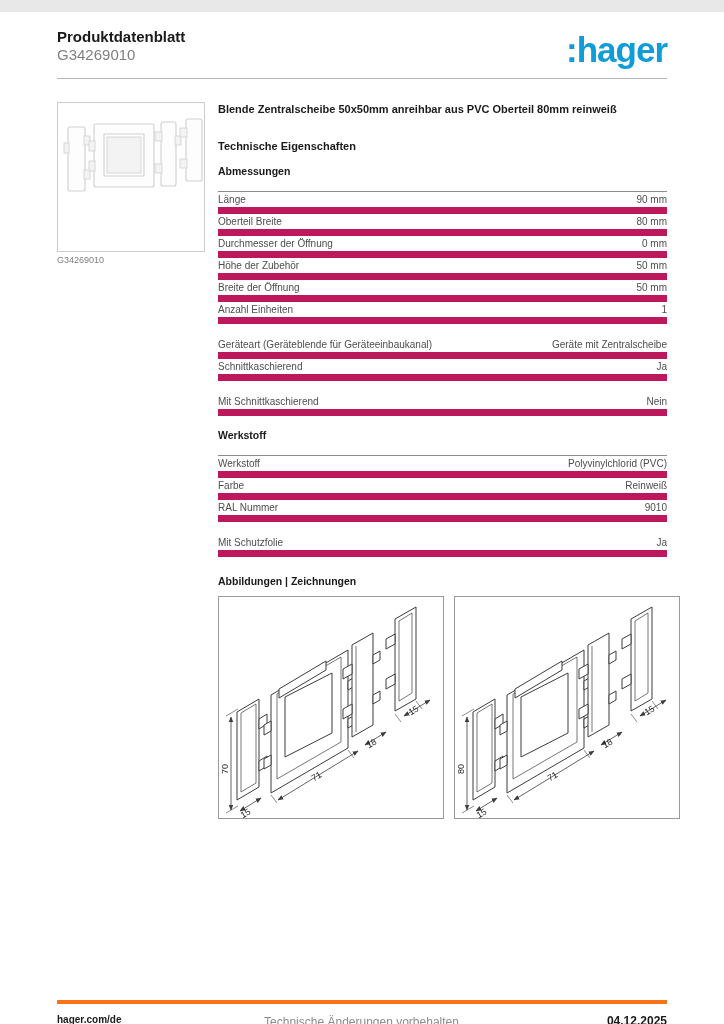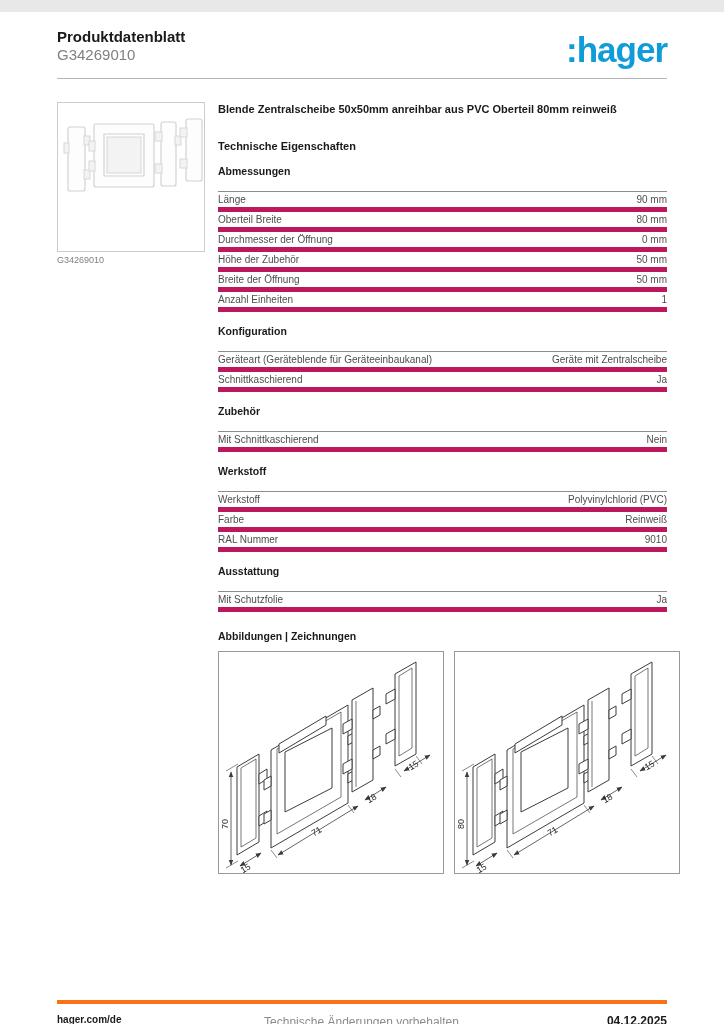--- a/index.html
+++ b/index.html
@@ -29,21 +29,21 @@
   .content{position:absolute; left:218px; top:90px; width:449px;}
   .title{font-size:11px; font-weight:bold; line-height:14px; margin:0;}
   .tech-heading{font-size:11px; font-weight:bold; margin-top:24px;}
   .section{margin-top:13px;}
   .section-heading{
     font-size:10.5px; font-weight:bold; padding-bottom:14px;
     border-bottom:1px solid #8c8c8c;
   }
   .row{
     display:flex; justify-content:space-between; align-items:center;
-    height:15px; border-bottom:5px solid #be185d;
+    height:15px; border-bottom:7px solid #be185d;
     font-size:10px; color:#4d4d4d;
   }
   .row .label{white-space:nowrap;}
   .row .value{white-space:nowrap; text-align:left;}
 
   .drawings-heading{font-size:10.5px; font-weight:bold; margin-top:18px;}
   .drawings{display:flex; gap:10px; margin-top:9px; width:462px;}
   .drawing-box{
     width:224px; height:221px; border:1px solid #999999; background:#fff;
     box-sizing:content-box;
@@ -131,33 +131,31 @@
         <span class="label">Breite der Öffnung</span>
         <span class="value">50 mm</span>
       </div>
       <div class="row">
         <span class="label">Anzahl Einheiten</span>
         <span class="value">1</span>
       </div>
     </div>
 
     <div class="section">
-      <div class="section-heading">Konfiguration</div>
       <div class="row">
         <span class="label">Geräteart (Geräteblende für Geräteeinbaukanal)</span>
         <span class="value">Geräte mit Zentralscheibe</span>
       </div>
       <div class="row">
         <span class="label">Schnittkaschierend</span>
         <span class="value">Ja</span>
       </div>
     </div>
 
     <div class="section">
-      <div class="section-heading">Zubehör</div>
       <div class="row">
         <span class="label">Mit Schnittkaschierend</span>
         <span class="value">Nein</span>
       </div>
     </div>
 
     <div class="section">
       <div class="section-heading">Werkstoff</div>
       <div class="row">
         <span class="label">Werkstoff</span>
@@ -167,21 +165,20 @@
         <span class="label">Farbe</span>
         <span class="value">Reinweiß</span>
       </div>
       <div class="row">
         <span class="label">RAL Nummer</span>
         <span class="value">9010</span>
       </div>
     </div>
 
     <div class="section">
-      <div class="section-heading">Ausstattung</div>
       <div class="row">
         <span class="label">Mit Schutzfolie</span>
         <span class="value">Ja</span>
       </div>
     </div>
 
     <div class="drawings-heading">Abbildungen | Zeichnungen</div>
 
     <div class="drawings">
 

